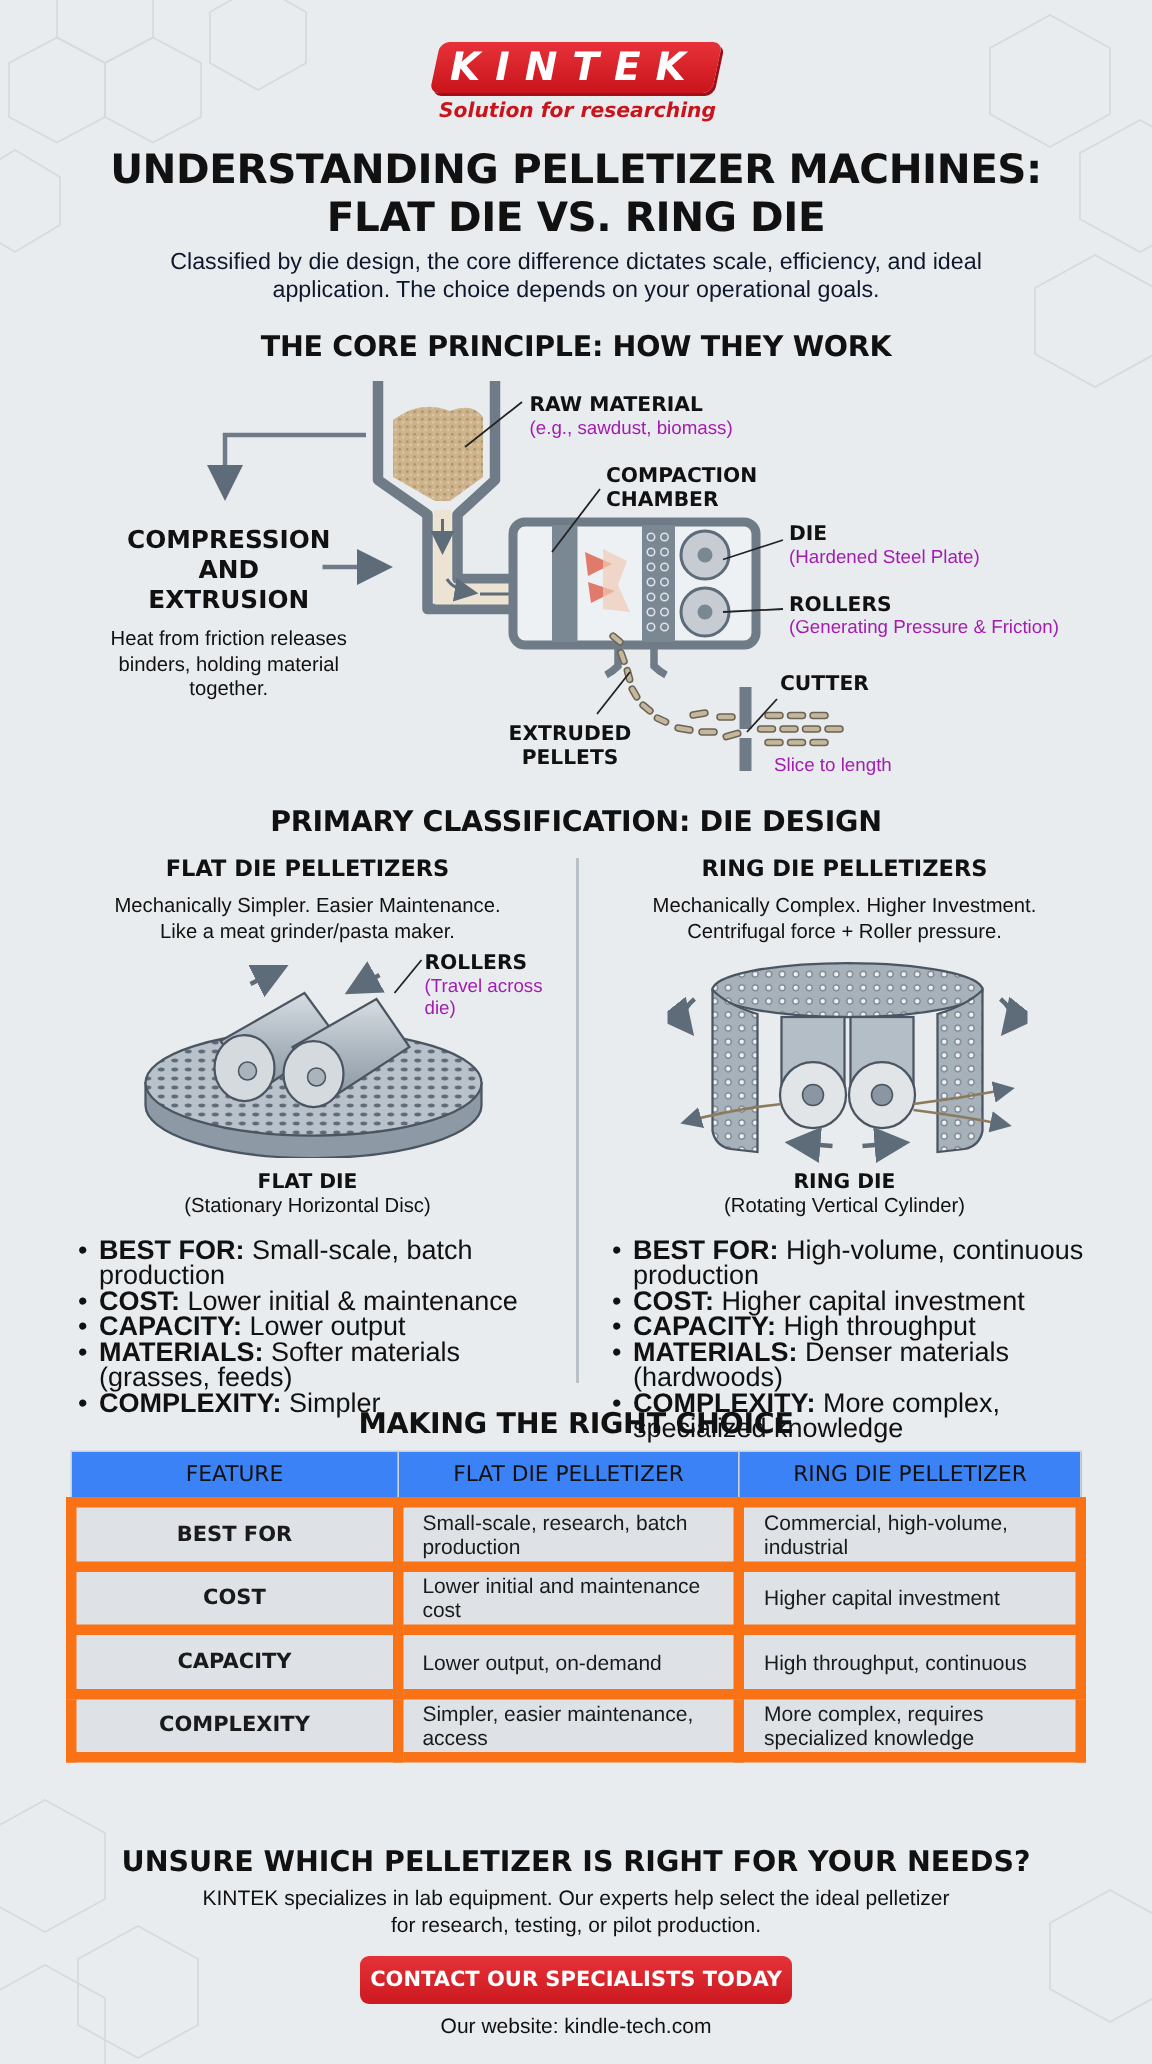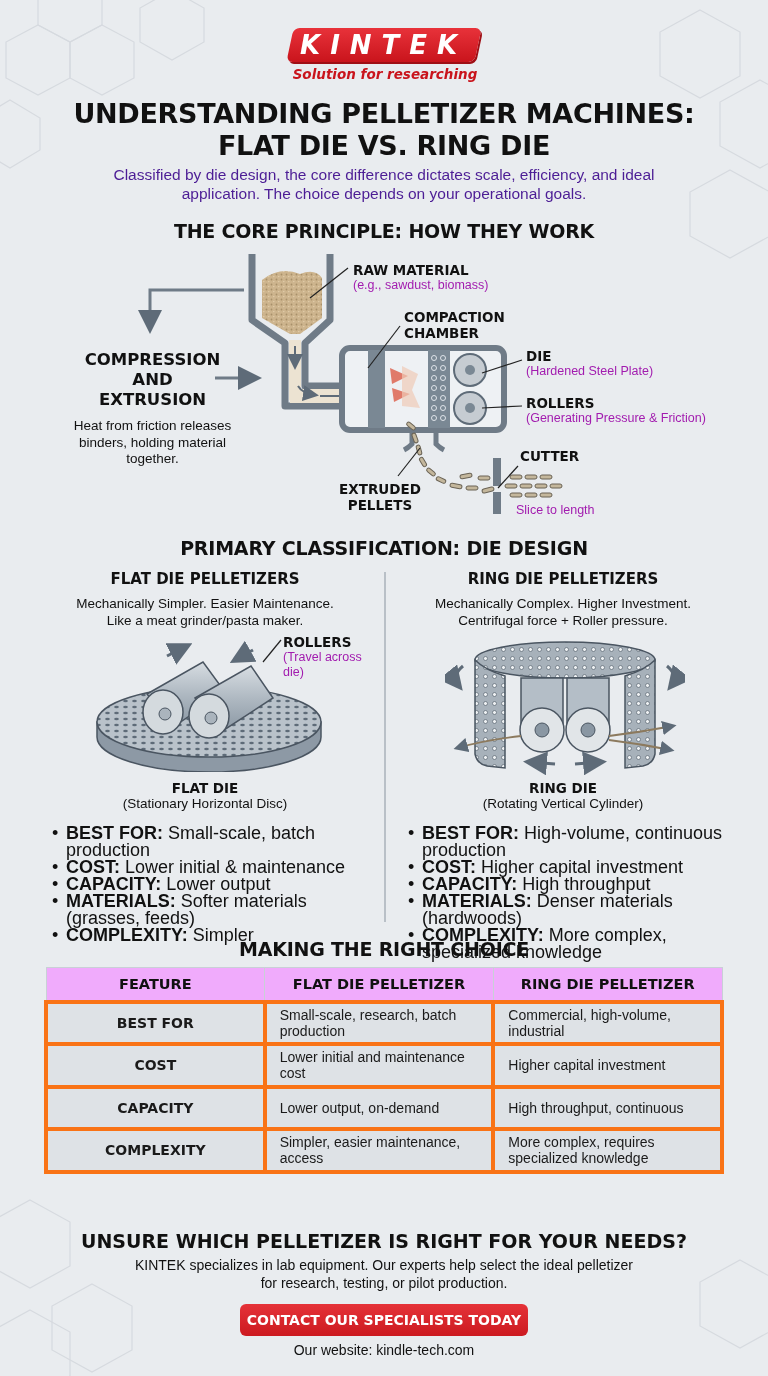--- a/index.html
+++ b/index.html
@@ -37,21 +37,21 @@
     font-family: "DejaVu Sans", sans-serif;
   }
 
   .title {
     left: 0; top: 98px; width: 768px;
     font-size: 27px; font-weight: 800; line-height: 32px;
     font-family: "DejaVu Sans", sans-serif; letter-spacing: -0.3px;
   }
   .subtitle {
     left: 40px; top: 165px; width: 688px;
-    font-size: 15.5px; line-height: 19px; color: #4c1d95;
+    font-size: 15.5px; line-height: 19px; color: #0f172a;
   }
   .h2 {
     left: 0; width: 768px; font-size: 19px; font-weight: bold;
     font-family: "DejaVu Sans", sans-serif; letter-spacing: -0.2px;
   }
 
   .lbl-b { font-weight: bold; font-size: 13.5px; font-family: "DejaVu Sans", sans-serif; line-height: 16px; }
   .lbl-s { font-size: 12.5px; line-height: 15px; color: #a21caf; }
 
   .compress-title { left: 70px; top: 350px; width: 165px; font-size: 16.5px; font-weight: bold; line-height: 20px; font-family: "DejaVu Sans", sans-serif; }
@@ -68,25 +68,25 @@
   .bullets b { font-weight: bold; }
 
   .divider { left: 384px; top: 572px; width: 2px; height: 350px; background: #b9c0c7; }
 
   
   .tbl {
     left: 44px; top: 967px; width: 680px;
     border-collapse: collapse; font-size: 14px;
   }
   .tbl th {
-    background: #f0abfc; height: 34px; font-weight: bold; font-size: 14.5px;
+    background: #3b82f6; height: 34px; font-weight: normal; font-size: 14.5px;
     border: 1px solid #c9d0d6; font-family: "DejaVu Sans", sans-serif;
   }
   .tbl td {
-    background: #dee2e6; border: 4px solid #f97316; height: 42.5px;
+    background: #dee2e6; border: 7px solid #f97316; height: 42.5px;
     line-height: 16px; vertical-align: middle;
   }
   .tbl td.feat { text-align: center; font-weight: bold; font-size: 14px; font-family: "DejaVu Sans", sans-serif; }
   .tbl td.val { padding-left: 13px; padding-right: 20px; }
   .tbl td.val, .tbl td.feat { color: #1a1a1a; }
 
   .cta-h { left: 0; top: 1230px; width: 768px; font-size: 19px; font-weight: bold; font-family: "DejaVu Sans", sans-serif; }
   .cta-desc { left: 60px; top: 1257px; width: 648px; font-size: 14px; line-height: 17.5px; }
   .cta-btn {
     left: 240px; top: 1304px; width: 288px; height: 32px;

